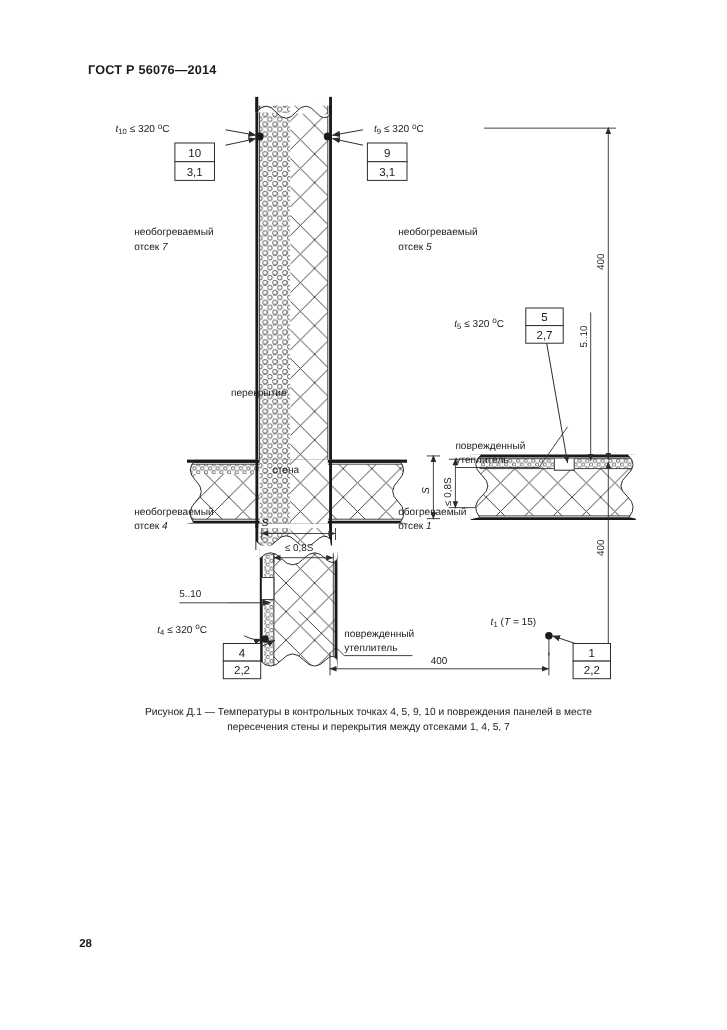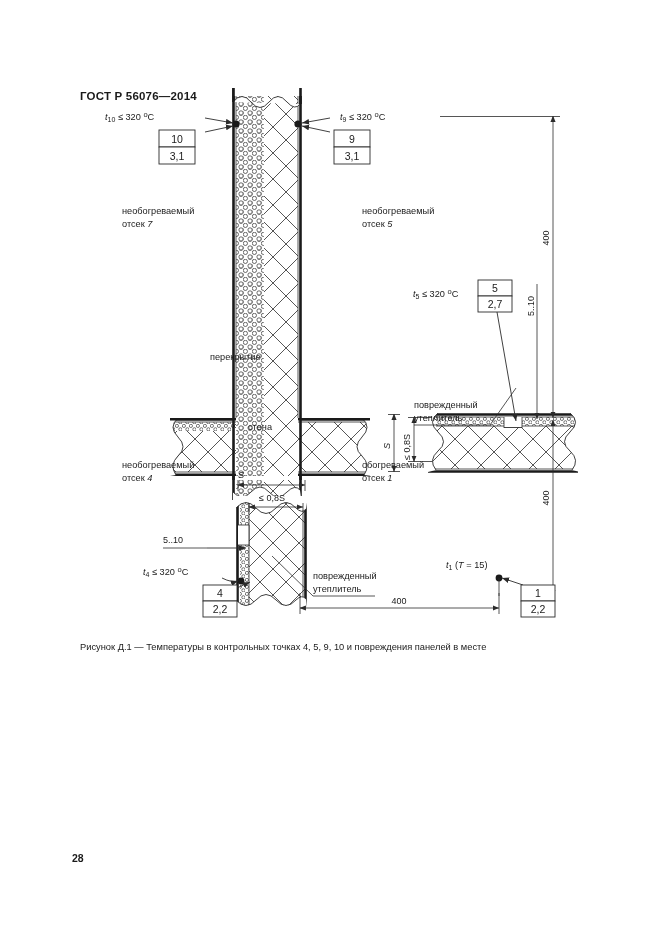--- a/index.html
+++ b/index.html
@@ -23,35 +23,34 @@
     background: #fff;
   }
   .std-header {
     position: absolute;
     left: 80px;
     top: 58px;
     font-size: 11.5px;
     font-weight: bold;
     letter-spacing: 0.2px;
     white-space: nowrap;
-    margin-top: 32px;
   }
   .figure-area {
     position: absolute;
     left: 0;
     top: 88px;
     width: 661px;
     height: 545px;
   }
   .caption {
     position: absolute;
     left: 80px;
     top: 640px;
     width: 510px;
-    text-align: left;
+    text-align: center;
     font-size: 9.3px;
     line-height: 1.55;
   }
   .page-number {
     position: absolute;
     left: 72px;
     top: 852px;
     font-size: 10.5px;
     font-weight: bold;
   }
@@ -368,17 +367,20 @@
         </g>
 
       </g>
     </svg>
   </div>
 
   <div class="caption">
     <div>
       <span>Рисунок Д.1 — Температуры в контрольных точках 4, 5, 9, 10 и повреждения панелей в месте</span>
     </div>
+    <div>
+      <span>пересечения стены и перекрытия между отсеками 1, 4, 5, 7</span>
+    </div>
   </div>
 
   <div class="page-number">28</div>
 
 </div>
 
 </body></html>

